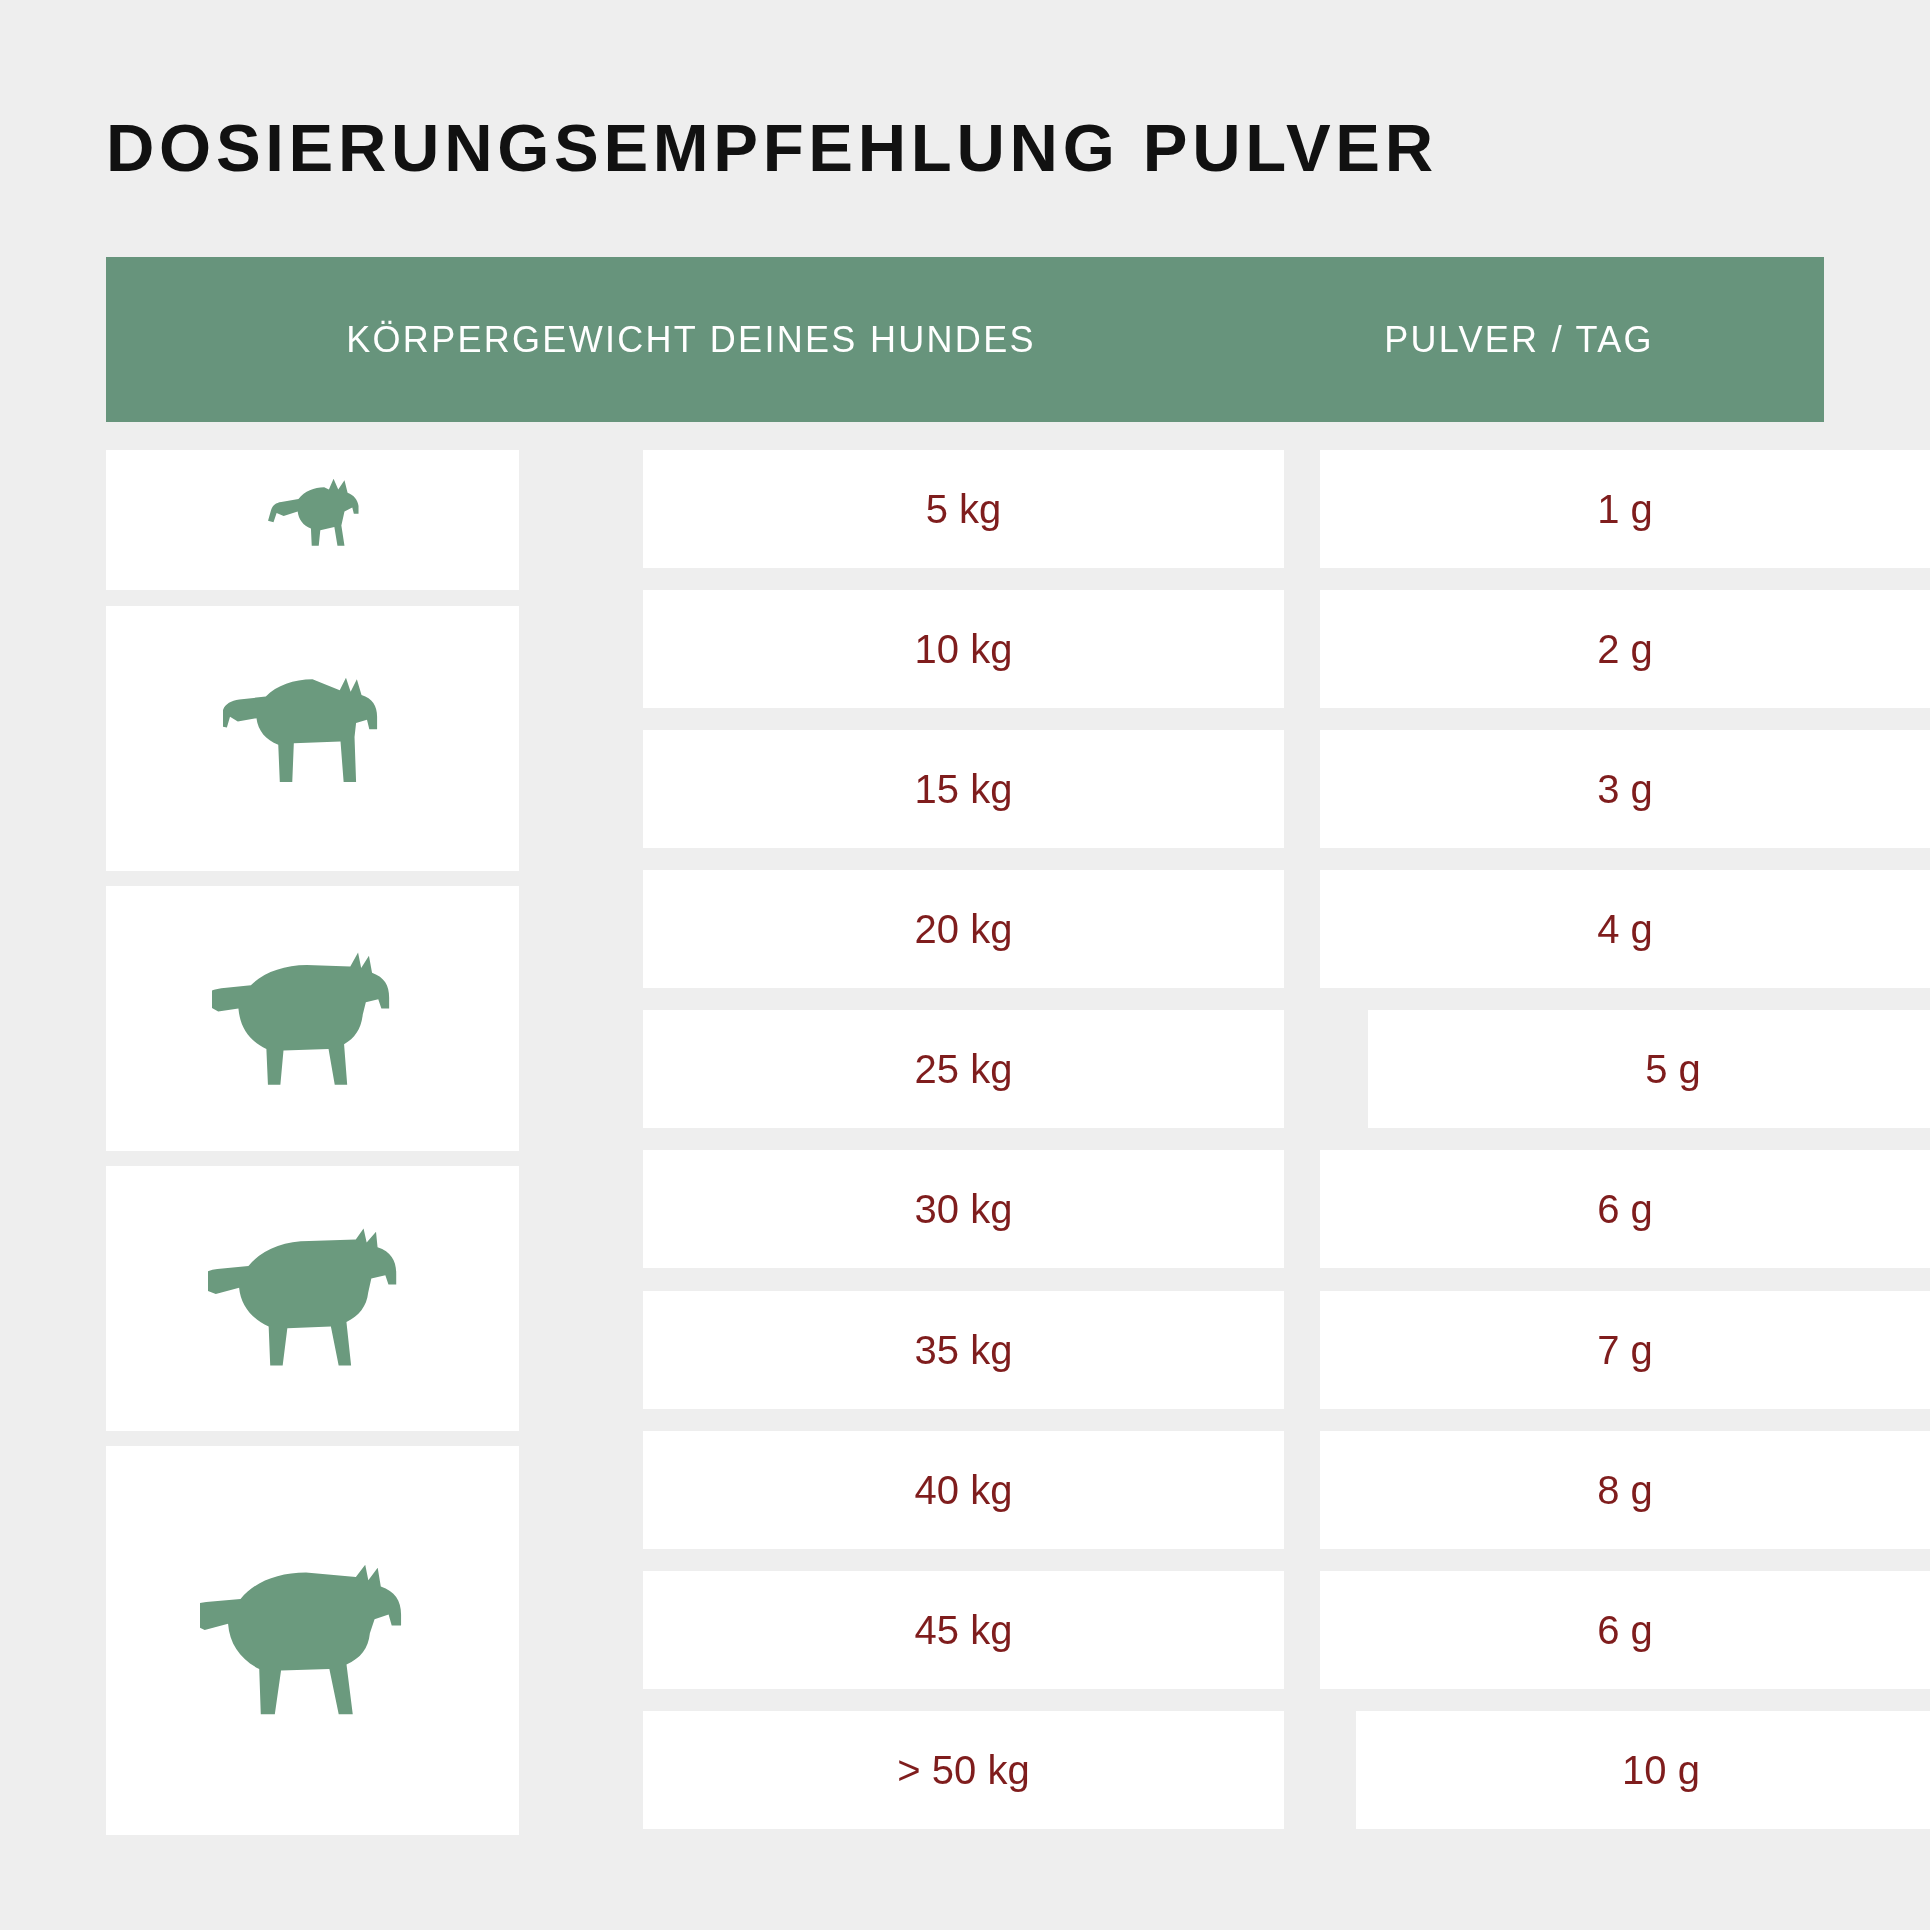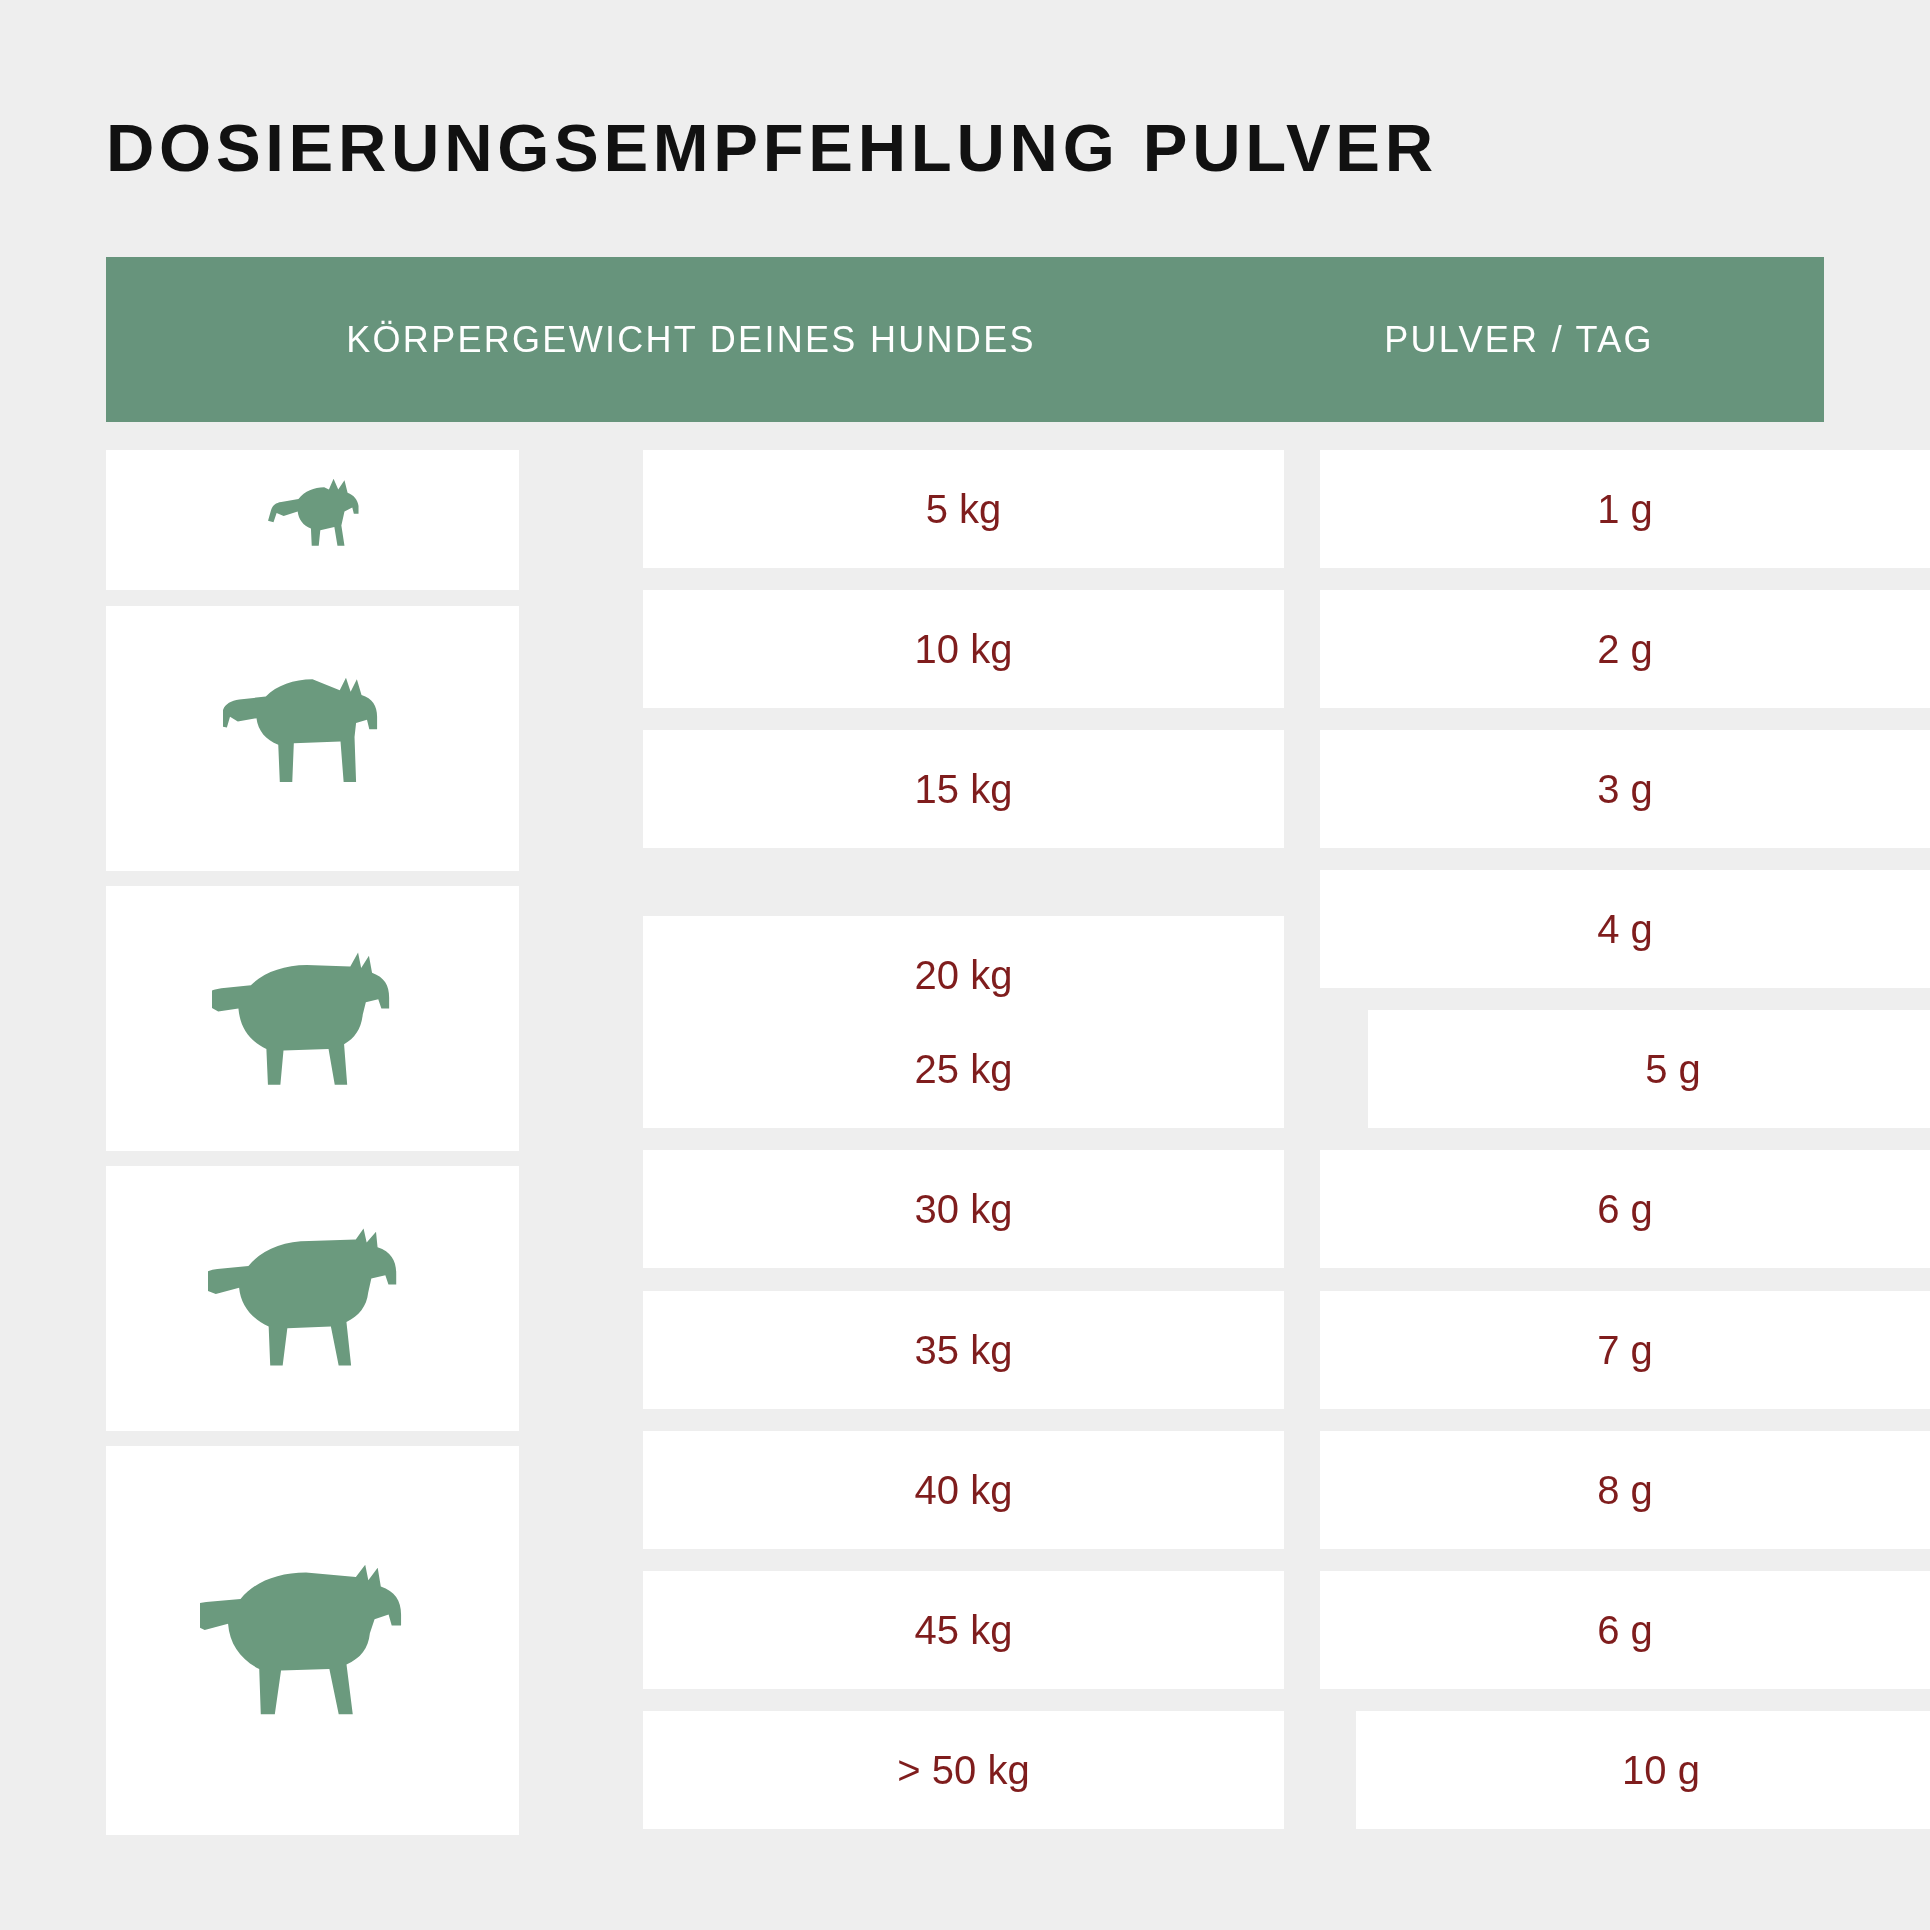--- a/index.html
+++ b/index.html
@@ -162,21 +162,21 @@
 
       <div class="val-cell weight" style="top:0px;">5 kg</div>
       <div class="val-cell dose" style="top:0px;">1 g</div>
 
       <div class="val-cell weight" style="top:140px;">10 kg</div>
       <div class="val-cell dose" style="top:140px;">2 g</div>
 
       <div class="val-cell weight" style="top:280px;">15 kg</div>
       <div class="val-cell dose" style="top:280px;">3 g</div>
 
-      <div class="val-cell weight" style="top:420px;margin-top:46px;">20 kg</div>
+      <div class="val-cell weight" style="top:420px;">20 kg</div>
       <div class="val-cell dose" style="top:420px;">4 g</div>
 
       <div class="val-cell weight" style="top:560px;">25 kg</div>
       <div class="val-cell dose" style="top:560px;margin-left:48px;">5 g</div>
 
       <div class="val-cell weight" style="top:700px;">30 kg</div>
       <div class="val-cell dose" style="top:700px;">6 g</div>
 
       <div class="val-cell weight" style="top:841px;">35 kg</div>
       <div class="val-cell dose" style="top:841px;">7 g</div>

